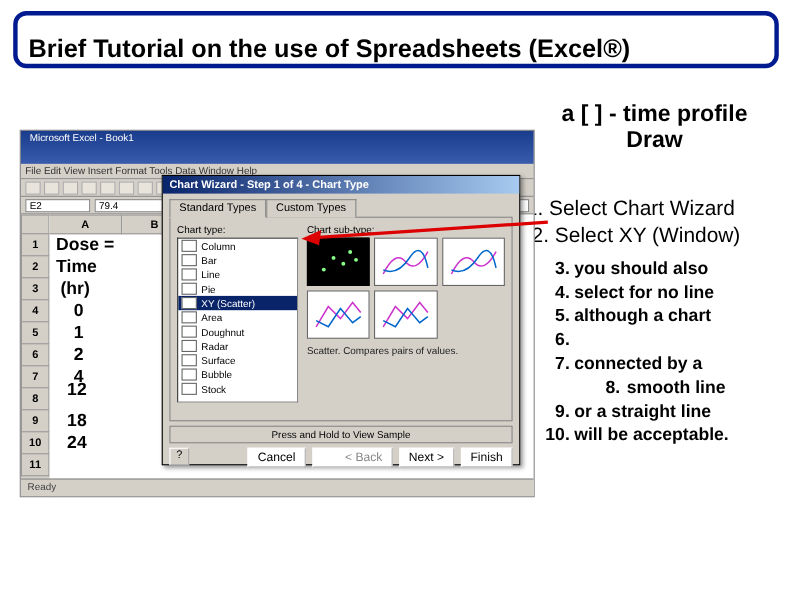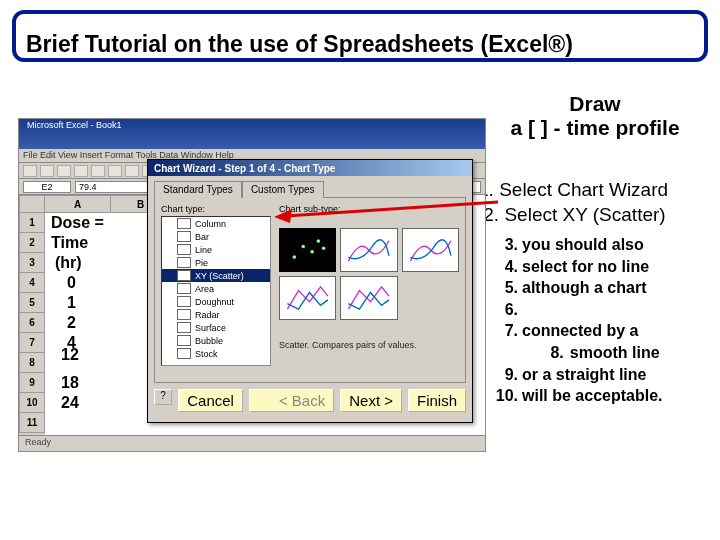--- a/index.html
+++ b/index.html
@@ -16,21 +16,21 @@
   .steps-sub .center { justify-content:center; }
   .steps-sub .center .num { width:auto; margin-right:6px; }
 
   
   .shot { position: absolute; top: 118px; left: 18px; width: 468px; height: 334px; background: #c0c0c0; border: 1px solid #888; font-family: Tahoma, Arial, sans-serif; font-size: 10px; color: #000; }
   .shot .titlebar { height: 30px; background: linear-gradient(#1a3c8c,#3a5cac); color:#fff; font-size:9px; padding:1px 8px; display:flex; align-items:flex-start; }
   .shot .menubar { height: 14px; background:#d4d0c8; border-bottom:1px solid #888; font-size:9px; padding:1px 4px; color:#333; }
   .shot .toolbar { height: 16px; background:#d4d0c8; border-bottom:1px solid #888; display:flex; align-items:center; padding:0 4px; gap:3px; }
   .shot .toolbar .btn { width:14px; height:12px; background:#e8e4dc; border:1px solid #aaa; }
   .shot .formula { height:16px; background:#d4d0c8; border-bottom:1px solid #888; display:flex; align-items:center; font-size:9px; }
-  .shot .formula .cellref { width:48px; background:#fff; border:1px solid #888; margin:0 4px; padding:0 3px;text-align:center; }
+  .shot .formula .cellref { width:59px; background:#fff; border:1px solid #888; margin:0 4px; padding:0 3px; }
   .shot .formula .val { background:#fff; border:1px solid #888; flex:1; margin-right:4px; padding:0 3px; }
   .shot .gridwrap { display:flex; height: calc(100% - 76px); }
   .shot .rowhdrs { width:26px; background:#d4d0c8; }
   .shot .rowhdrs div { height:20px; border:1px solid #999; border-top:none; display:flex; align-items:center; justify-content:center; font-weight:bold; }
   .shot .rowhdrs .corner { height:18px; background:#d4d0c8; border:1px solid #999; }
   .shot .cols { flex:1; position:relative; background:#fff; }
   .shot .colhdrs { display:flex; height:18px; }
   .shot .colhdrs div { width:66px; background:#d4d0c8; border:1px solid #999; border-left:none; display:flex; align-items:center; justify-content:center; font-weight:bold; }
   .shot .colhdrs div:nth-child(2){ width:60px; }
   .shot .colhdrs div:nth-child(n+3){ width:50px; }
@@ -41,54 +41,54 @@
   
   .wizard { position:absolute; top:40px; left:128px; width:326px; height:264px; background:#d4d0c8; border:1px solid #000; box-shadow:2px 2px 4px rgba(0,0,0,0.4); z-index:5; }
   .wizard .wtitle { height:16px; background: linear-gradient(90deg,#08246b,#a6caf0); color:#fff; font-size:10px; font-weight:bold; padding:1px 6px; display:flex; align-items:center; }
   .wizard .tabs { display:flex; margin-top:4px; padding:0 6px; font-size:10px; }
   .wizard .tab { padding:2px 8px; background:#d4d0c8; border:1px solid #888; border-bottom:none; position:relative; top:1px; }
   .wizard .tab.active { background:#d4d0c8; z-index:2; border-bottom:1px solid #d4d0c8; }
   .wizard .panel { margin:0 6px 4px; border:1px solid #888; background:#d4d0c8; height:186px; display:flex; padding:6px; gap:8px; }
   .wizard .left { width:110px; }
   .wizard .left .lbl { font-size:9px; margin-bottom:2px; }
   .wizard .list { background:#fff; border:1px inset #888; height:150px; overflow:hidden; }
-  .wizard .list .item { display:flex; align-items:center; gap:4px; padding:1px 15px; font-size:9px; }
+  .wizard .list .item { display:flex; align-items:center; gap:4px; padding:1px 3px; font-size:9px; }
   .wizard .list .item.sel { background:#0a246a; color:#fff; }
   .wizard .list .ico { width:14px; height:11px; background:#fff; border:1px solid #666; position:relative; flex-shrink:0; }
   .wizard .right { flex:1; }
-  .wizard .right .lbl { font-size:9px; margin-bottom:14px; }
+  .wizard .right .lbl { font-size:9px; margin-bottom:2px; }
   .wizard .thumbs { display:grid; grid-template-columns: repeat(3, 1fr); gap:4px; }
   .wizard .thumb { height:44px; background:#fff; border:1px solid #666; position:relative; }
   .wizard .thumb.sel { background:#000; border:2px solid #000; }
   .wizard .thumb.sel .dots circle { fill:#8f8; }
   .wizard .thumb svg { width:100%; height:100%; }
-  .wizard .desc { font-size:9px; margin-top:20px; color:#222; }
+  .wizard .desc { font-size:9px; margin-top:6px; color:#222; }
   .wizard .sample { margin:2px 6px; border:1px solid #888; background:#d4d0c8; font-size:9px; text-align:center; padding:2px 0; }
   .wizard .btns { display:flex; justify-content:flex-end; gap:6px; padding:2px 6px 4px; }
-  .wizard .btns .b { font-size:15px; padding:2px 8px; background:#fef9c3; border:1px outset #fff; min-width:46px; text-align:center; }
+  .wizard .btns .b { font-size:11px; padding:2px 8px; background:#ffffff; border:1px outset #fff; min-width:46px; text-align:center; }
   .wizard .btns .b.dis { color:#888;padding-left:29px; }
   .wizard .helpbtn { width:18px; height:16px; border:1px outset #fff; background:#d4d0c8; font-size:10px; text-align:center; margin-right:auto; }
 
   .arrow { position:absolute; top:198px; left:270px; width:232px; height:40px; z-index:10; pointer-events:none; }
 </style>
 </head>
 <body>
 
 <div class="title-banner">
   <span>Brief Tutorial on the use of Spreadsheets (Excel®)</span>
 </div>
 
 <div class="draw-block">
+  <div>a [ ] - time profile</div>
   <div>Draw</div>
-  <div>a [ ] - time profile</div>
 </div>
 
 <div class="steps-main">
   <div><span>1.</span> <span>Select Chart Wizard</span></div>
-  <div>&nbsp;<span>2.</span> <span>Select XY (Scatter)</span></div>
+  <div>&nbsp;<span>2.</span> <span>Select XY (Window)</span></div>
 </div>
 
 <div class="steps-sub">
   <div>
       <span class="num">3.</span>
       <span class="txt">you should also</span>
     </div>
   <div>
       <span class="num">4.</span>
       <span class="txt">select for no line</span>
@@ -258,20 +258,21 @@
                 <polyline points="8,28 20,34 32,16 44,30 52,24" stroke="#06c" fill="none" stroke-width="1.5"></polyline>
               </svg></div>
           <div class="thumb"><svg viewBox="0 0 60 44">
                 <polyline points="8,34 20,14 32,26 44,10 52,20" stroke="#c3c" fill="none" stroke-width="1.5"></polyline>
                 <polyline points="8,28 20,34 32,16 44,30 52,24" stroke="#06c" fill="none" stroke-width="1.5"></polyline>
               </svg></div>
         </div>
         <div class="desc">Scatter. Compares pairs of values.</div>
       </div>
     </div>
+    <div class="sample">Press and Hold to View Sample</div>
     <div class="btns">
       <div class="helpbtn">?</div>
       <div class="b">Cancel</div>
       <div class="b dis">&lt; Back</div>
       <div class="b">Next &gt;</div>
       <div class="b">Finish</div>
     </div>
   </div>
 </div>
 

